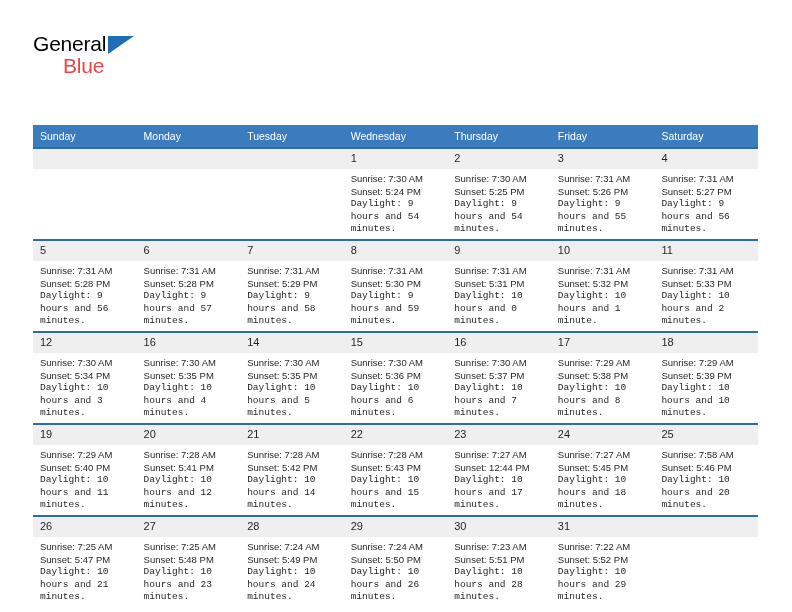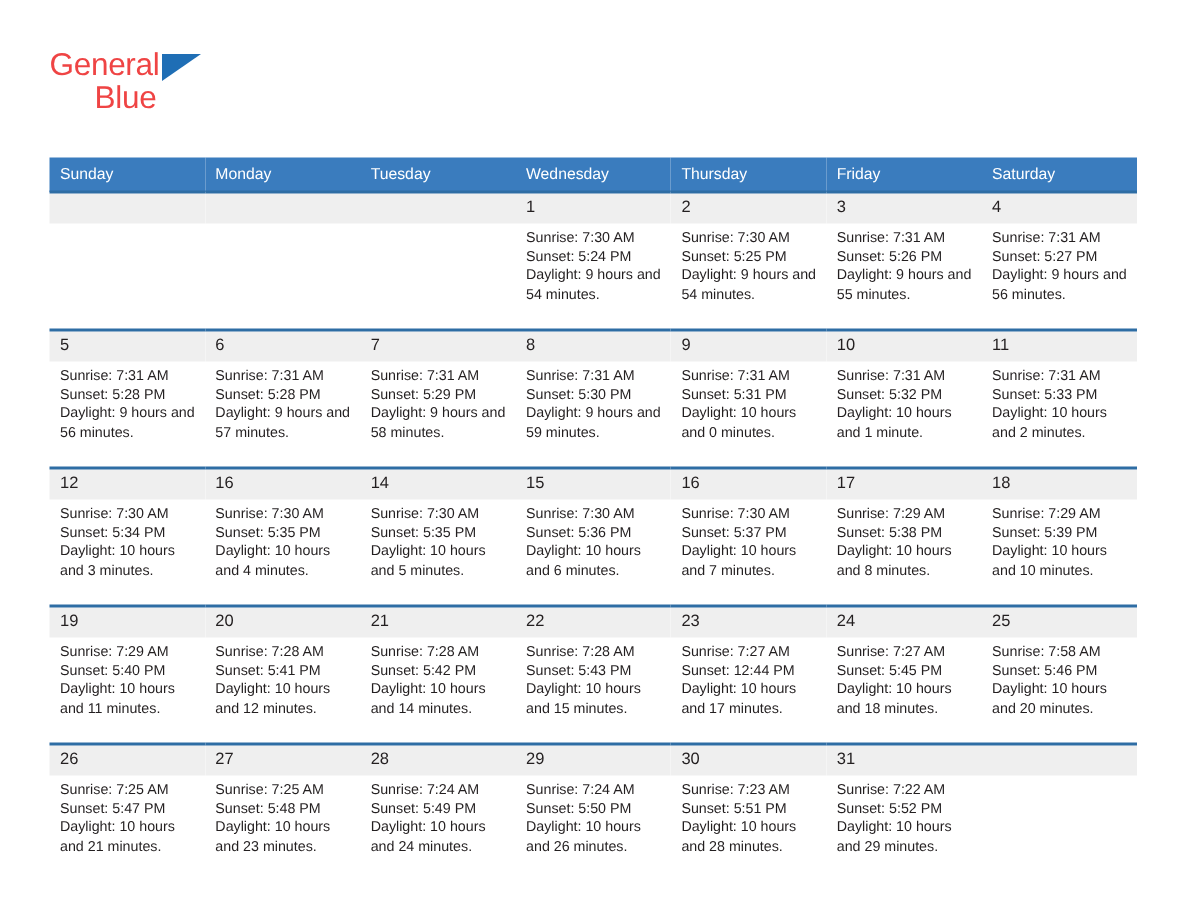--- a/index.html
+++ b/index.html
@@ -35,21 +35,21 @@
     top: 6px;
     width: 120px;
     height: 52px;
   }
   .logo-general {
     position: absolute;
     left: 0;
     top: 0;
     font-size: 21px;
     letter-spacing: -0.2px;
-    color: #ef4444;
+    color: #000000;
     font-family: "Liberation Sans", sans-serif;
   }
   .logo-tri {
     position: absolute;
     left: 75px;
     top: 4px;
     width: 0;
     height: 0;
     border-left: 26px solid #1f6eb5;
     border-bottom: 18px solid transparent;
@@ -85,20 +85,21 @@
   .calendar {
     position: absolute;
     left: 33px;
     top: 105px;
     width: 725px;
   }
   table.cal {
     border-collapse: collapse;
     table-layout: fixed;
     width: 725px;
+    margin-top: 20px;
   }
   table.cal col { width: 103.571px; }
   thead th {
     background: #3a7cbe;
     color: #ffffff;
     font-size: 10.5px;
     font-weight: normal;
     text-align: left;
     padding: 5px 0 5px 7px;
     height: 11px;
@@ -122,21 +123,21 @@
   .daynum.empty {
     color: transparent;
   }
   .info {
     padding: 4px 6px 0 7px;
     font-size: 9.5px;
     line-height: 12.6px;
     color: #231f20;
   }
   .info div { white-space: nowrap; }
-  .info .wrap { white-space: normal; }
+  .info .wrap { white-space: normal; font-family: Liberation Mono, monospace; }
 </style>
 </head>
 <body>
 
 <div class="page">
 
   <div class="header">
     <div class="logo">
       <span class="logo-general">General</span>
       <span class="logo-tri"></span>

